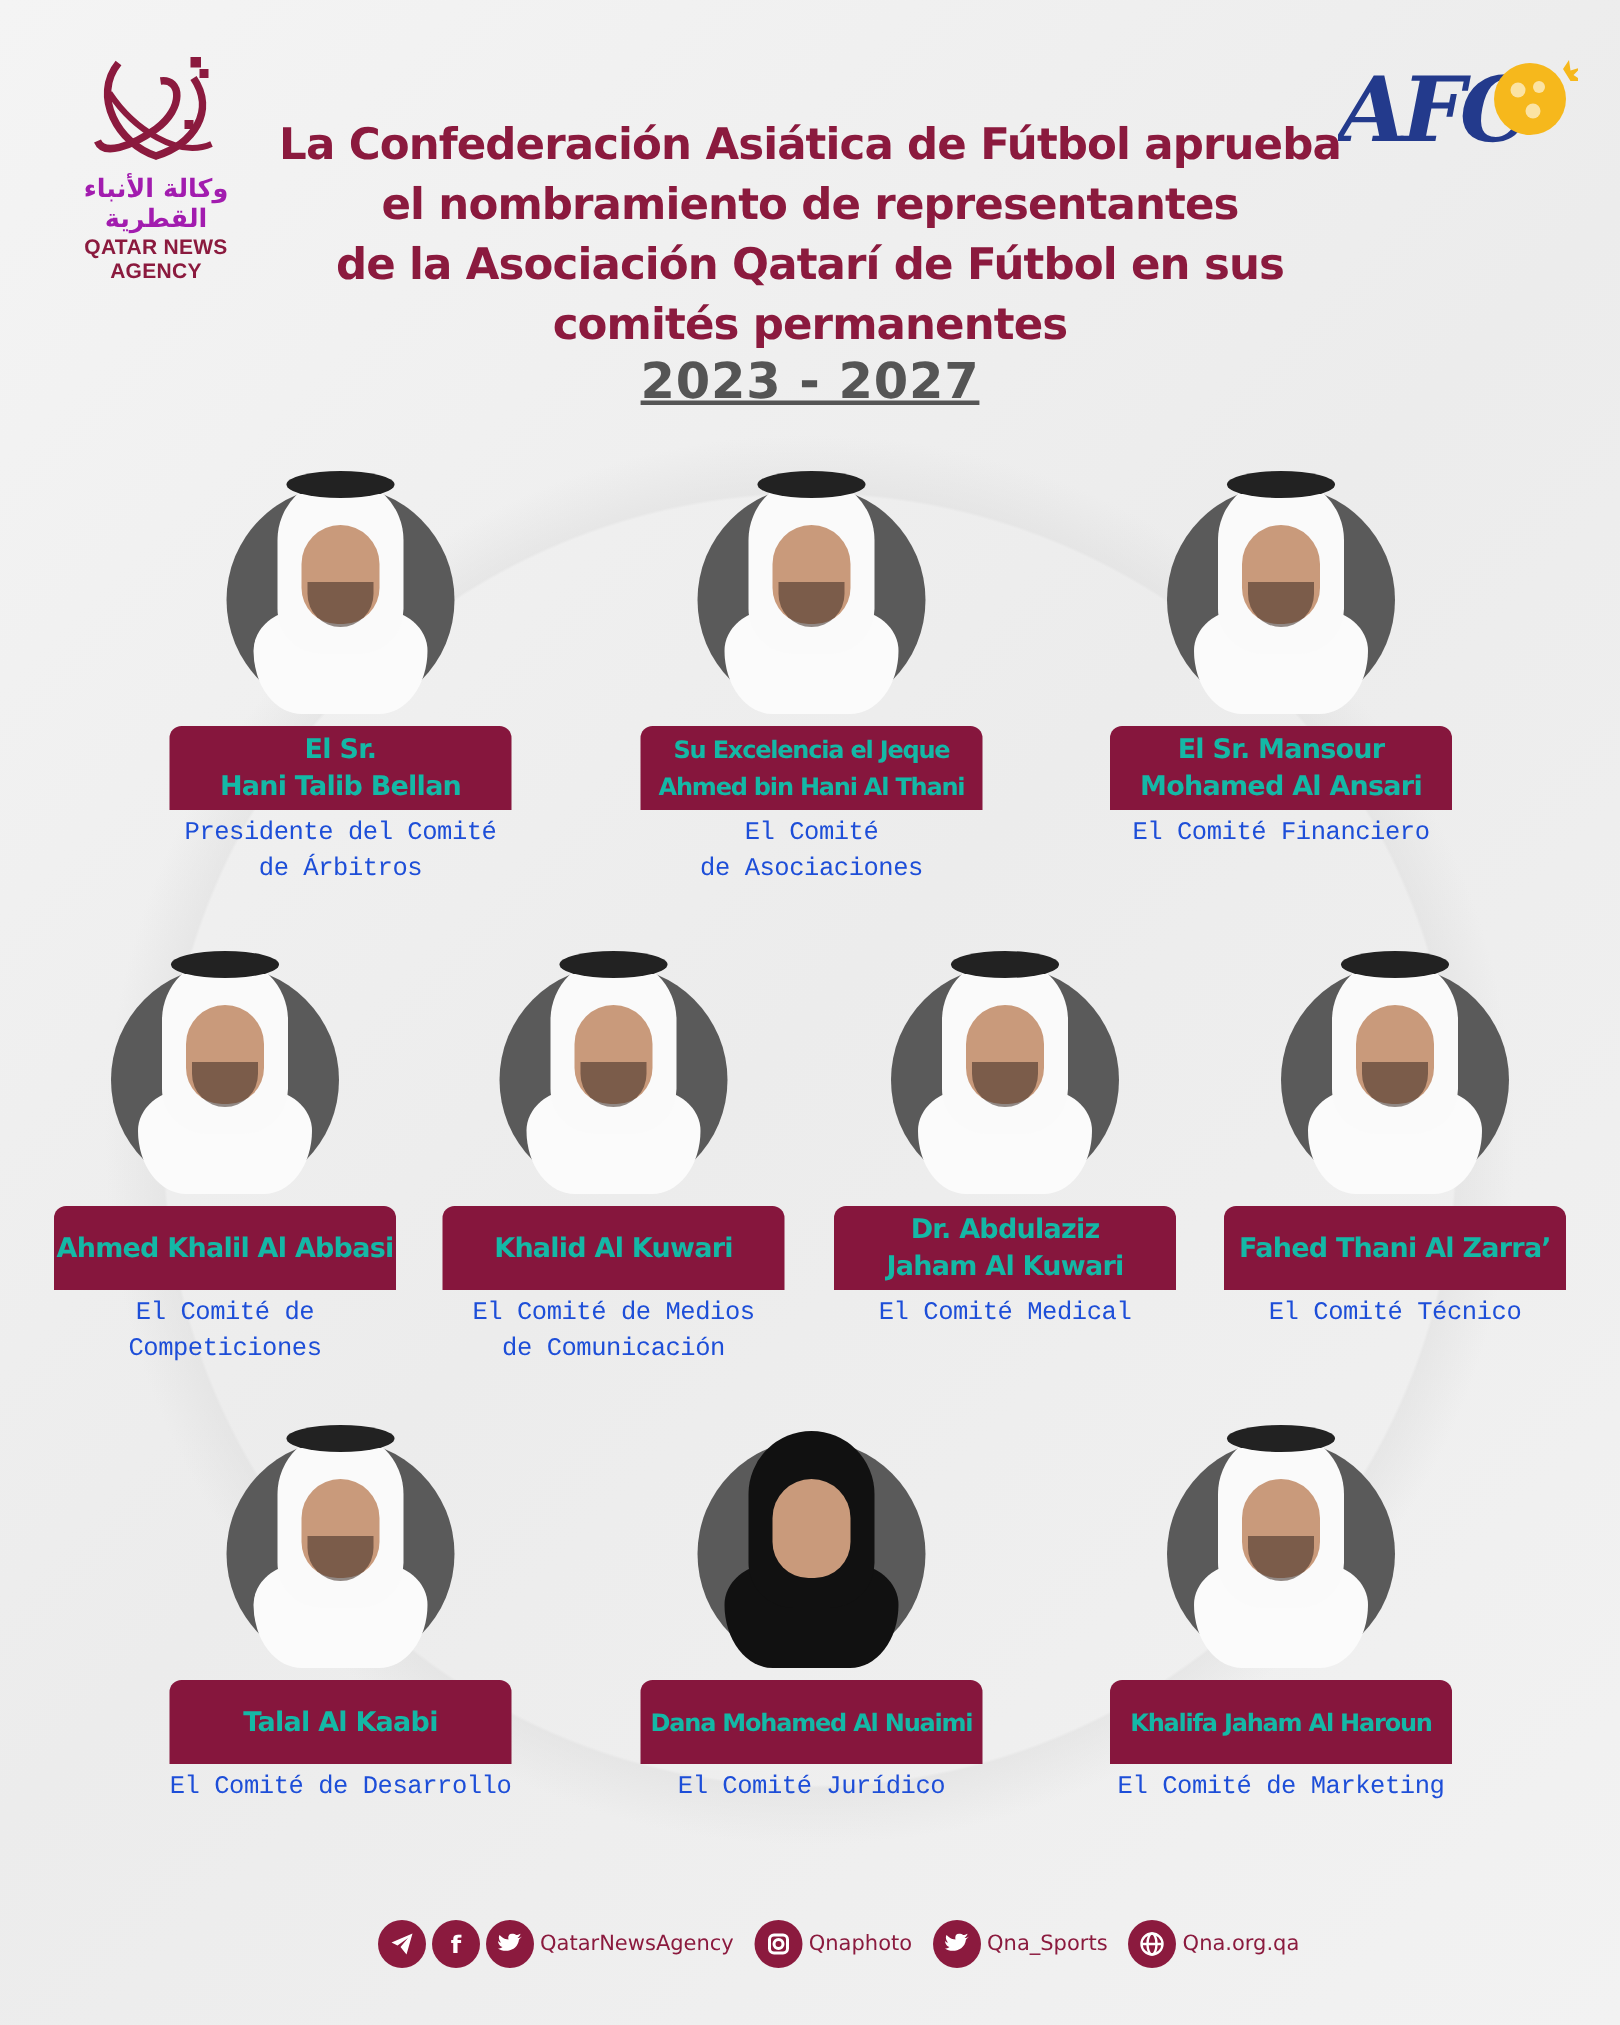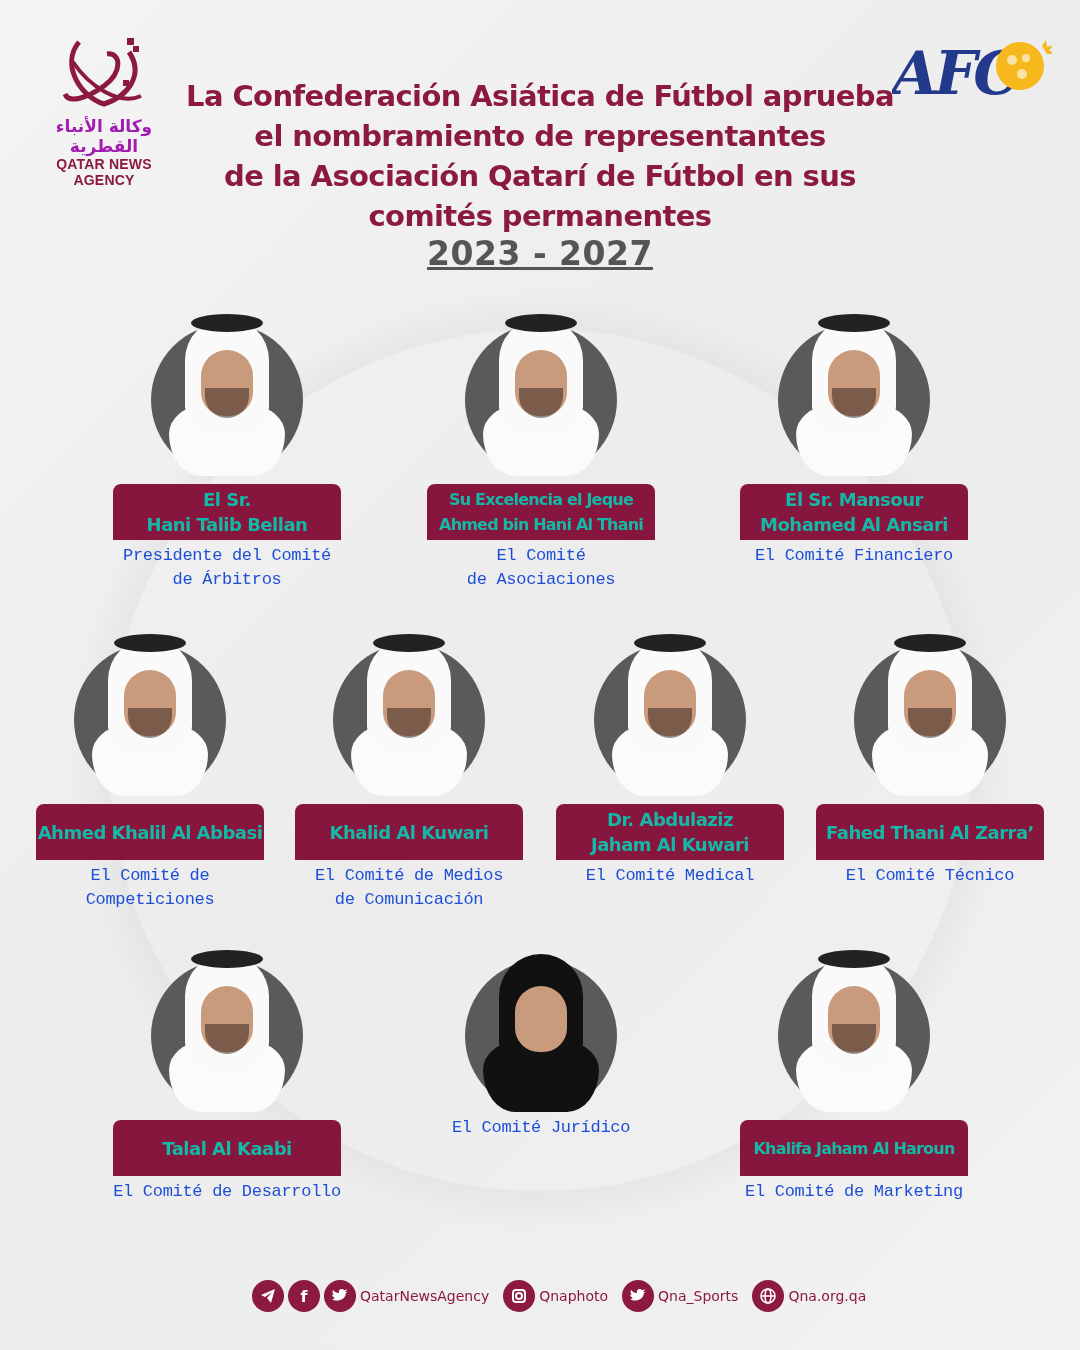--- a/index.html
+++ b/index.html
@@ -247,20 +247,23 @@
     <div>El Comité de Desarrollo</div>
   </div>
 </div>
 
 <div class="card" style="left:426px; top:960px;">
   <div class="photo female">
       <div class="thobe"></div>
       <div class="ghutra"></div>
       <div class="face"></div>
     </div>
+  <div class="name-box sm">
+    <span>Dana Mohamed Al Nuaimi</span>
+  </div>
   <div class="role">
     <div>El Comité Jurídico</div>
   </div>
 </div>
 
 <div class="card" style="left:739px; top:960px;">
   <div class="photo">
       <div class="thobe"></div>
       <div class="ghutra"></div>
       <div class="face"></div>

